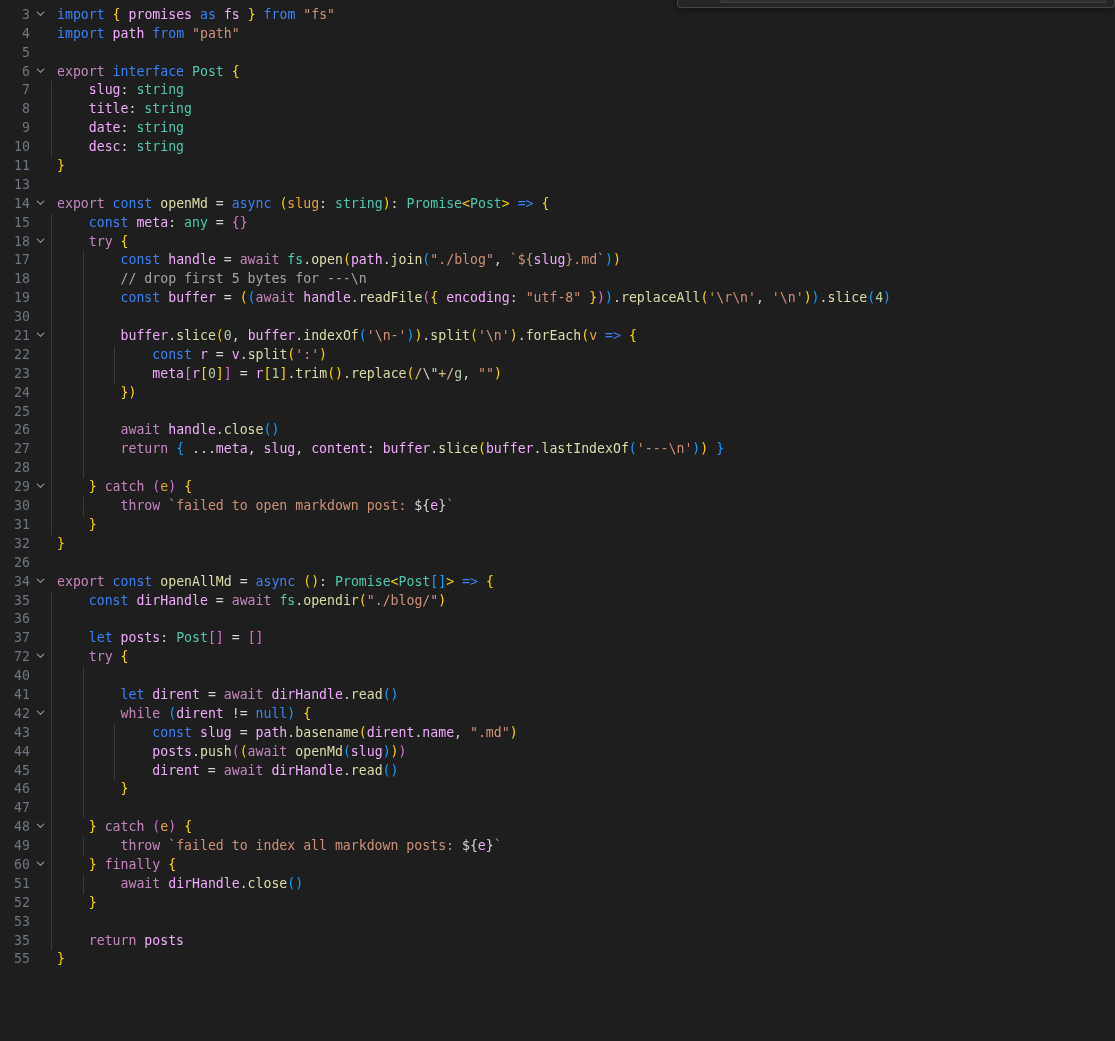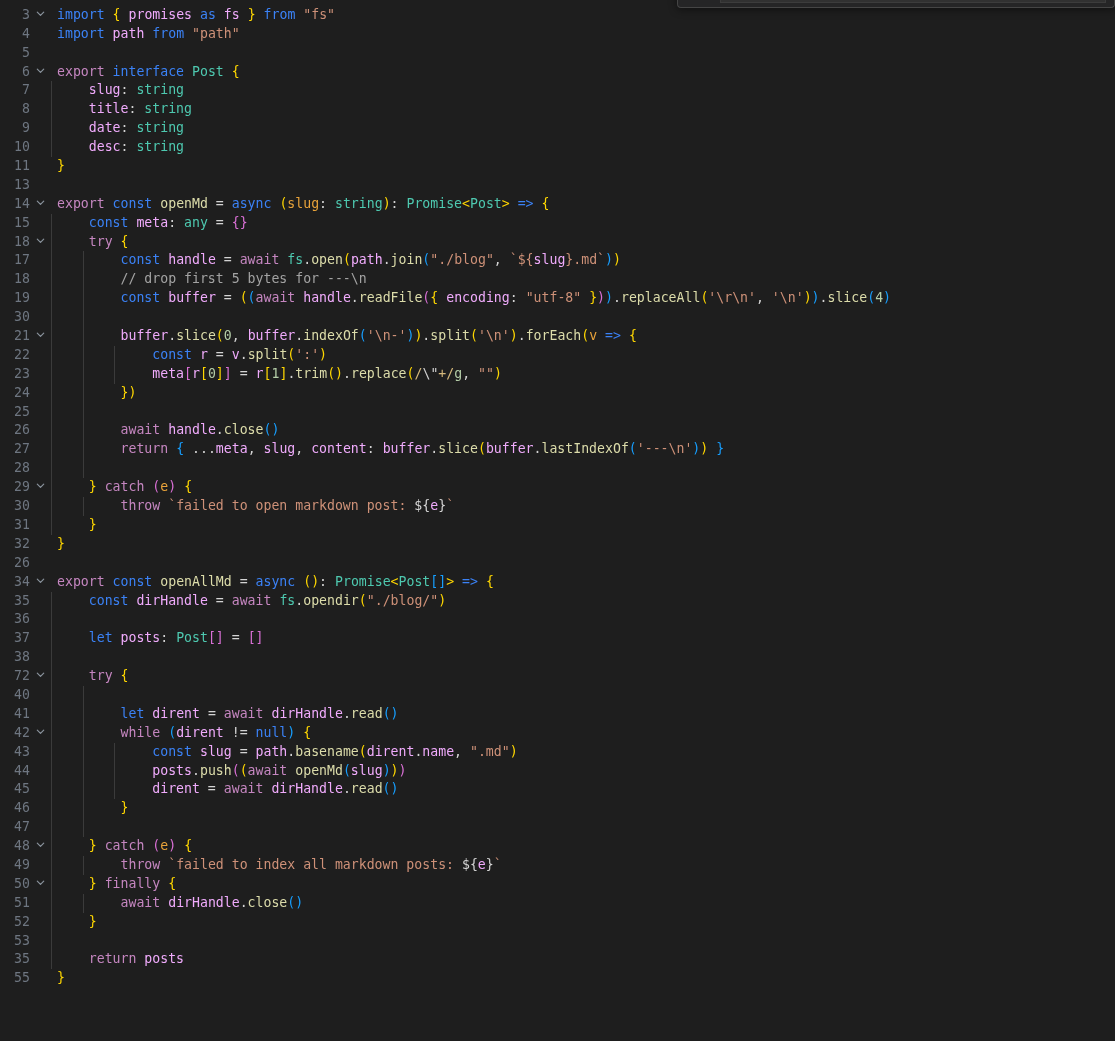--- a/index.html
+++ b/index.html
@@ -157,39 +157,38 @@
       <div class="line"><div class="ln">30</div><div class="fold"></div><div class="code"><div class="guides"><div class="guide" style="left: 1px;"></div><div class="guide" style="left: 32.72px;"></div></div><span class="t-op">        </span><span class="t-kw">throw</span><span class="t-op"> </span><span class="t-str">`failed to open markdown post: </span><span class="t-op">${</span><span class="t-var">e</span><span class="t-op">}</span><span class="t-str">`</span></div></div>
       <div class="line"><div class="ln">31</div><div class="fold"></div><div class="code"><div class="guides"><div class="guide" style="left: 1px;"></div></div><span class="t-op">    </span><span class="b1">}</span></div></div>
       <div class="line"><div class="ln">32</div><div class="fold"></div><div class="code"><span class="b1">}</span></div></div>
       <div class="line"><div class="ln">26</div><div class="fold"></div><div class="code"></div></div>
       <div class="line"><div class="ln">34</div><div class="fold"><svg width="11" height="11" viewBox="0 0 12 12">
             <path d="M2.5 4.5 L6 8 L9.5 4.5" fill="none" stroke="#8b949e" stroke-width="1.3" stroke-linecap="round" stroke-linejoin="round"></path>
           </svg></div><div class="code"><span class="t-kw">export</span><span class="t-op"> </span><span class="t-decl">const</span><span class="t-op"> </span><span class="t-fn">openAllMd</span><span class="t-op"> = </span><span class="t-decl">async</span><span class="t-op"> </span><span class="b1">(</span><span class="b1">)</span><span class="t-op">: </span><span class="t-type">Promise</span><span class="b1">&lt;</span><span class="t-type">Post</span><span class="b2">[</span><span class="b2">]</span><span class="b1">&gt;</span><span class="t-op"> </span><span class="t-decl">=&gt;</span><span class="t-op"> </span><span class="b1">{</span></div></div>
       <div class="line"><div class="ln">35</div><div class="fold"></div><div class="code"><div class="guides"><div class="guide" style="left: 1px;"></div></div><span class="t-op">    </span><span class="t-decl">const</span><span class="t-op"> </span><span class="t-var">dirHandle</span><span class="t-op"> = </span><span class="t-kw">await</span><span class="t-op"> </span><span class="t-type">fs</span><span class="t-op">.</span><span class="t-fn">opendir</span><span class="b1">(</span><span class="t-str">"./blog/"</span><span class="b1">)</span></div></div>
       <div class="line"><div class="ln">36</div><div class="fold"></div><div class="code"><div class="guides"><div class="guide" style="left: 1px;"></div></div></div></div>
       <div class="line"><div class="ln">37</div><div class="fold"></div><div class="code"><div class="guides"><div class="guide" style="left: 1px;"></div></div><span class="t-op">    </span><span class="t-decl">let</span><span class="t-op"> </span><span class="t-var">posts</span><span class="t-op">: </span><span class="t-type">Post</span><span class="b3">[</span><span class="b3">]</span><span class="t-op"> = </span><span class="b3">[</span><span class="b3">]</span></div></div>
-      <div class="line"><div class="ln">38</div><div class="fold"></div><div class="code"><div class="guides"><div class="guide" style="left: 1px;"></div></div></div></div>
       <div class="line"><div class="ln">72</div><div class="fold"><svg width="11" height="11" viewBox="0 0 12 12">
             <path d="M2.5 4.5 L6 8 L9.5 4.5" fill="none" stroke="#8b949e" stroke-width="1.3" stroke-linecap="round" stroke-linejoin="round"></path>
           </svg></div><div class="code"><div class="guides"><div class="guide" style="left: 1px;"></div></div><span class="t-op">    </span><span class="t-kw">try</span><span class="t-op"> </span><span class="b1">{</span></div></div>
       <div class="line"><div class="ln">40</div><div class="fold"></div><div class="code"><div class="guides"><div class="guide" style="left: 1px;"></div><div class="guide" style="left: 32.72px;"></div></div></div></div>
       <div class="line"><div class="ln">41</div><div class="fold"></div><div class="code"><div class="guides"><div class="guide" style="left: 1px;"></div><div class="guide" style="left: 32.72px;"></div></div><span class="t-op">        </span><span class="t-decl">let</span><span class="t-op"> </span><span class="t-var">dirent</span><span class="t-op"> = </span><span class="t-kw">await</span><span class="t-op"> </span><span class="t-var">dirHandle</span><span class="t-op">.</span><span class="t-fn">read</span><span class="b2">(</span><span class="b2">)</span></div></div>
       <div class="line"><div class="ln">42</div><div class="fold"><svg width="11" height="11" viewBox="0 0 12 12">
             <path d="M2.5 4.5 L6 8 L9.5 4.5" fill="none" stroke="#8b949e" stroke-width="1.3" stroke-linecap="round" stroke-linejoin="round"></path>
           </svg></div><div class="code"><div class="guides"><div class="guide" style="left: 1px;"></div><div class="guide" style="left: 32.72px;"></div></div><span class="t-op">        </span><span class="t-kw">while</span><span class="t-op"> </span><span class="b2">(</span><span class="t-var">dirent</span><span class="t-op"> != </span><span class="t-decl">null</span><span class="b2">)</span><span class="t-op"> </span><span class="b1">{</span></div></div>
       <div class="line"><div class="ln">43</div><div class="fold"></div><div class="code"><div class="guides"><div class="guide" style="left: 1px;"></div><div class="guide" style="left: 32.72px;"></div><div class="guide" style="left: 64.44px;"></div></div><span class="t-op">            </span><span class="t-decl">const</span><span class="t-op"> </span><span class="t-var">slug</span><span class="t-op"> = </span><span class="t-var">path</span><span class="t-op">.</span><span class="t-fn">basename</span><span class="b1">(</span><span class="t-var">dirent</span><span class="t-op">.</span><span class="t-var">name</span><span class="t-op">, </span><span class="t-str">".md"</span><span class="b1">)</span></div></div>
       <div class="line"><div class="ln">44</div><div class="fold"></div><div class="code"><div class="guides"><div class="guide" style="left: 1px;"></div><div class="guide" style="left: 32.72px;"></div><div class="guide" style="left: 64.44px;"></div></div><span class="t-op">            </span><span class="t-var">posts</span><span class="t-op">.</span><span class="t-fn">push</span><span class="b3">(</span><span class="b1">(</span><span class="t-kw">await</span><span class="t-op"> </span><span class="t-fn">openMd</span><span class="b2">(</span><span class="t-var">slug</span><span class="b2">)</span><span class="b1">)</span><span class="b3">)</span></div></div>
       <div class="line"><div class="ln">45</div><div class="fold"></div><div class="code"><div class="guides"><div class="guide" style="left: 1px;"></div><div class="guide" style="left: 32.72px;"></div><div class="guide" style="left: 64.44px;"></div></div><span class="t-op">            </span><span class="t-var">dirent</span><span class="t-op"> = </span><span class="t-kw">await</span><span class="t-op"> </span><span class="t-var">dirHandle</span><span class="t-op">.</span><span class="t-fn">read</span><span class="b2">(</span><span class="b2">)</span></div></div>
       <div class="line"><div class="ln">46</div><div class="fold"></div><div class="code"><div class="guides"><div class="guide" style="left: 1px;"></div><div class="guide" style="left: 32.72px;"></div></div><span class="t-op">        </span><span class="b1">}</span></div></div>
       <div class="line"><div class="ln">47</div><div class="fold"></div><div class="code"><div class="guides"><div class="guide" style="left: 1px;"></div><div class="guide" style="left: 32.72px;"></div></div></div></div>
       <div class="line"><div class="ln">48</div><div class="fold"><svg width="11" height="11" viewBox="0 0 12 12">
             <path d="M2.5 4.5 L6 8 L9.5 4.5" fill="none" stroke="#8b949e" stroke-width="1.3" stroke-linecap="round" stroke-linejoin="round"></path>
           </svg></div><div class="code"><div class="guides"><div class="guide" style="left: 1px;"></div></div><span class="t-op">    </span><span class="b1">}</span><span class="t-op"> </span><span class="t-kw">catch</span><span class="t-op"> </span><span class="b3">(</span><span class="t-param">e</span><span class="b3">)</span><span class="t-op"> </span><span class="b1">{</span></div></div>
       <div class="line"><div class="ln">49</div><div class="fold"></div><div class="code"><div class="guides"><div class="guide" style="left: 1px;"></div><div class="guide" style="left: 32.72px;"></div></div><span class="t-op">        </span><span class="t-kw">throw</span><span class="t-op"> </span><span class="t-str">`failed to index all markdown posts: </span><span class="t-op">${</span><span class="t-var">e</span><span class="t-op">}</span><span class="t-str">`</span></div></div>
-      <div class="line"><div class="ln">50</div><div class="fold"><svg width="11" height="11" viewBox="0 0 12 12">
+      <div class="line"><div class="ln">60</div><div class="fold"><svg width="11" height="11" viewBox="0 0 12 12">
             <path d="M2.5 4.5 L6 8 L9.5 4.5" fill="none" stroke="#8b949e" stroke-width="1.3" stroke-linecap="round" stroke-linejoin="round"></path>
           </svg></div><div class="code"><div class="guides"><div class="guide" style="left: 1px;"></div></div><span class="t-op">    </span><span class="b1">}</span><span class="t-op"> </span><span class="t-kw">finally</span><span class="t-op"> </span><span class="b1">{</span></div></div>
       <div class="line"><div class="ln">51</div><div class="fold"></div><div class="code"><div class="guides"><div class="guide" style="left: 1px;"></div><div class="guide" style="left: 32.72px;"></div></div><span class="t-op">        </span><span class="t-kw">await</span><span class="t-op"> </span><span class="t-var">dirHandle</span><span class="t-op">.</span><span class="t-fn">close</span><span class="b2">(</span><span class="b2">)</span></div></div>
       <div class="line"><div class="ln">52</div><div class="fold"></div><div class="code"><div class="guides"><div class="guide" style="left: 1px;"></div></div><span class="t-op">    </span><span class="b1">}</span></div></div>
       <div class="line"><div class="ln">53</div><div class="fold"></div><div class="code"><div class="guides"><div class="guide" style="left: 1px;"></div></div></div></div>
       <div class="line"><div class="ln">35</div><div class="fold"></div><div class="code"><div class="guides"><div class="guide" style="left: 1px;"></div></div><span class="t-op">    </span><span class="t-kw">return</span><span class="t-op"> </span><span class="t-var">posts</span></div></div>
       <div class="line"><div class="ln">55</div><div class="fold"></div><div class="code"><span class="b1">}</span></div></div>
     </div>
 </div>
 

